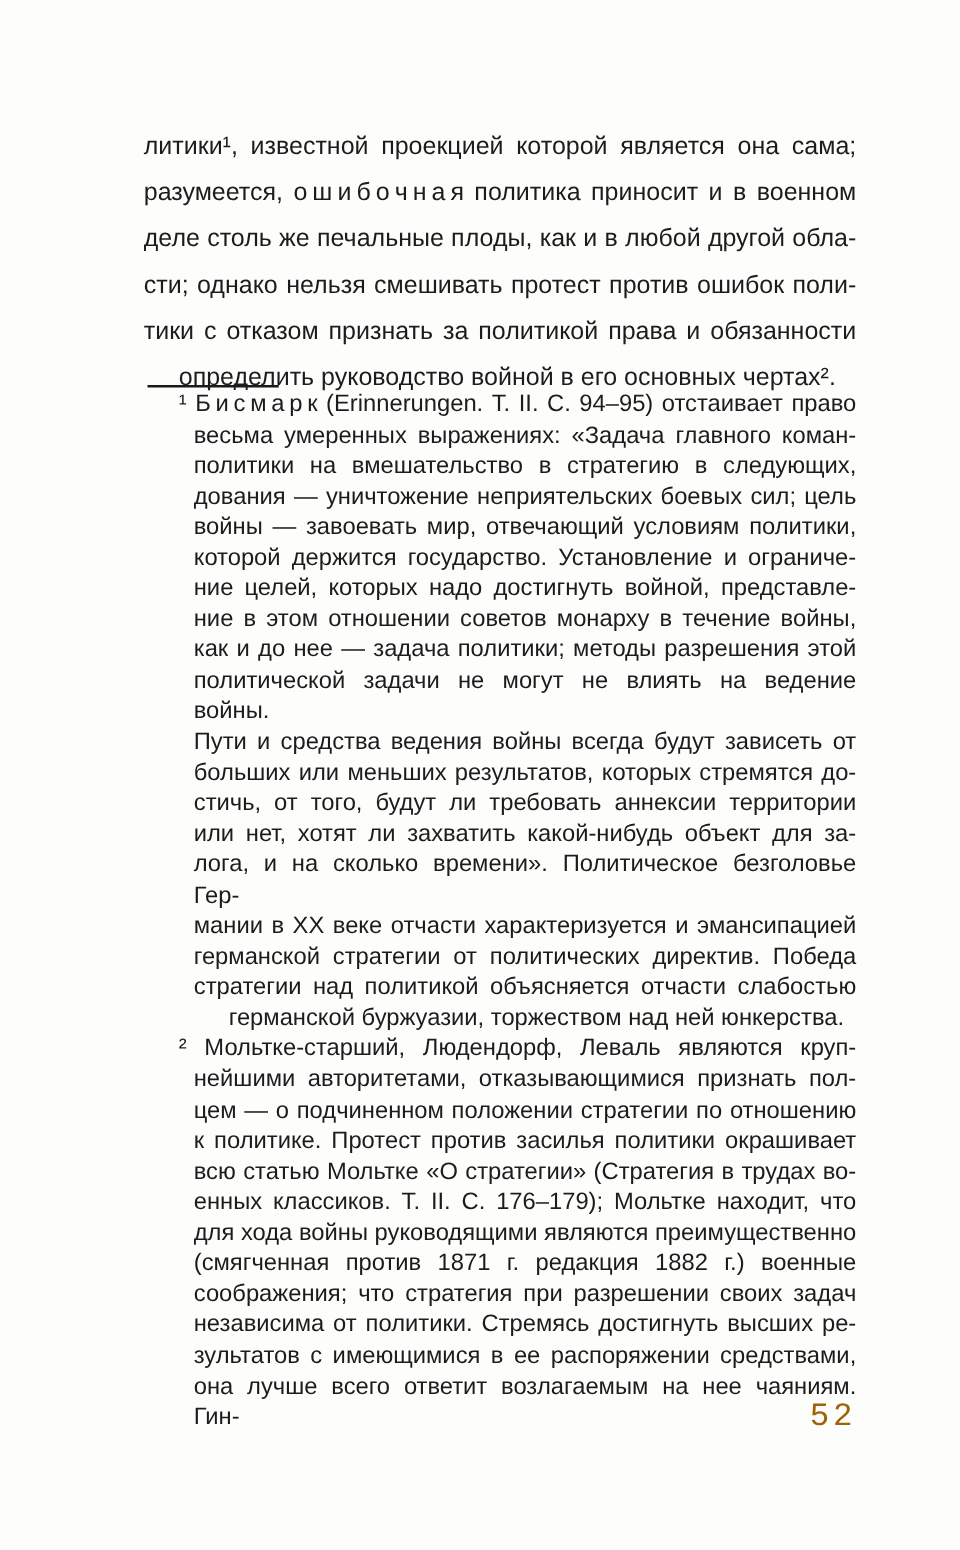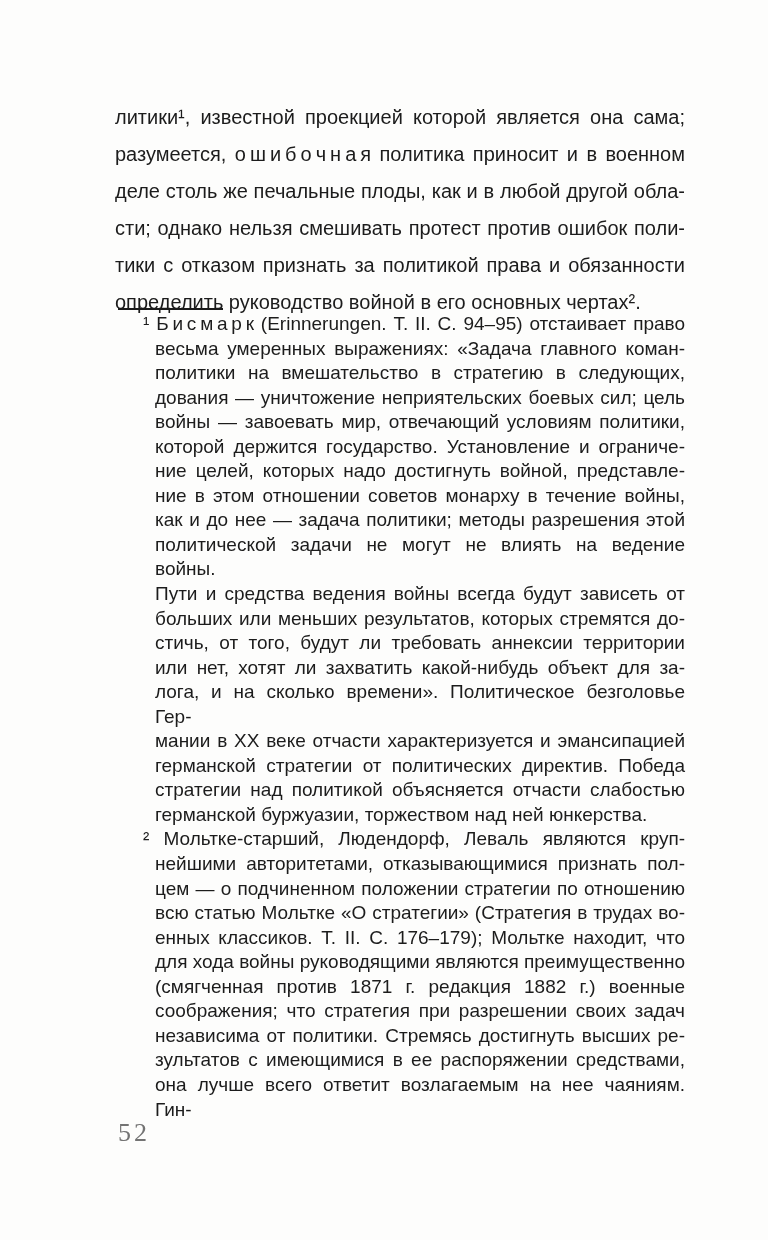--- a/index.html
+++ b/index.html
@@ -35,43 +35,44 @@
     font-size: 19px;
     line-height: 24.55px;
   }
   .jl {
     text-align: justify;
     text-align-last: justify;
     white-space: normal;
   }
   .jl.last-line {
     text-align-last: left;
+    margin-left: 28px;
   }
   .fn-first {
     text-indent: -12px;
   }
   .fn-sep {
     position: absolute;
     left: 118px;
     top: 308px;
     width: 105px;
     height: 2px;
     background: #1a1a1a;
   }
   .page-num {
     position: absolute;
     left: 115px;
     top: 1118px;
     width: 570px;
-    text-align: left;
-    font-family: Liberation Serif, serif;
+    text-align: right;
+    font-family: Liberation Mono, monospace;
     font-size: 26px;
     letter-spacing: 3px;
     text-indent: 3px;
-    color: #737373;
+    color: #a16207;
   }
 </style>
 </head>
 <body>
 
 <div class="page">
 
   <div class="main-text">
     <div class="jl">литики¹, известной проекцией которой является она сама;</div>
     <div class="jl">разумеется, о ш и б о ч н а я политика приносит и в военном</div>
@@ -102,20 +103,21 @@
       <div class="jl">лога, и на сколько времени». Политическое безголовье Гер-</div>
       <div class="jl">мании в XX веке отчасти характеризуется и эмансипацией</div>
       <div class="jl">германской стратегии от политических директив. Победа</div>
       <div class="jl">стратегии над политикой объясняется отчасти слабостью</div>
       <div class="jl last-line">германской буржуазии, торжеством над ней юнкерства.</div>
     </div>
     <div>
       <div class="jl fn-first">² Мольтке-старший, Людендорф, Леваль являются круп-</div>
       <div class="jl">нейшими авторитетами, отказывающимися признать пол-</div>
       <div class="jl">цем — о подчиненном положении стратегии по отношению</div>
+      <div class="jl">к политике. Протест против засилья политики окрашивает</div>
       <div class="jl">всю статью Мольтке «О стратегии» (Стратегия в трудах во-</div>
       <div class="jl">енных классиков. Т. II. С. 176–179); Мольтке находит, что</div>
       <div class="jl">для хода войны руководящими являются преимущественно</div>
       <div class="jl">(смягченная против 1871&nbsp;г. редакция 1882&nbsp;г.) военные</div>
       <div class="jl">соображения; что стратегия при разрешении своих задач</div>
       <div class="jl">независима от политики. Стремясь достигнуть высших ре-</div>
       <div class="jl">зультатов с имеющимися в ее распоряжении средствами,</div>
       <div class="jl">она лучше всего ответит возлагаемым на нее чаяниям. Гин-</div>
     </div>
   </div>

